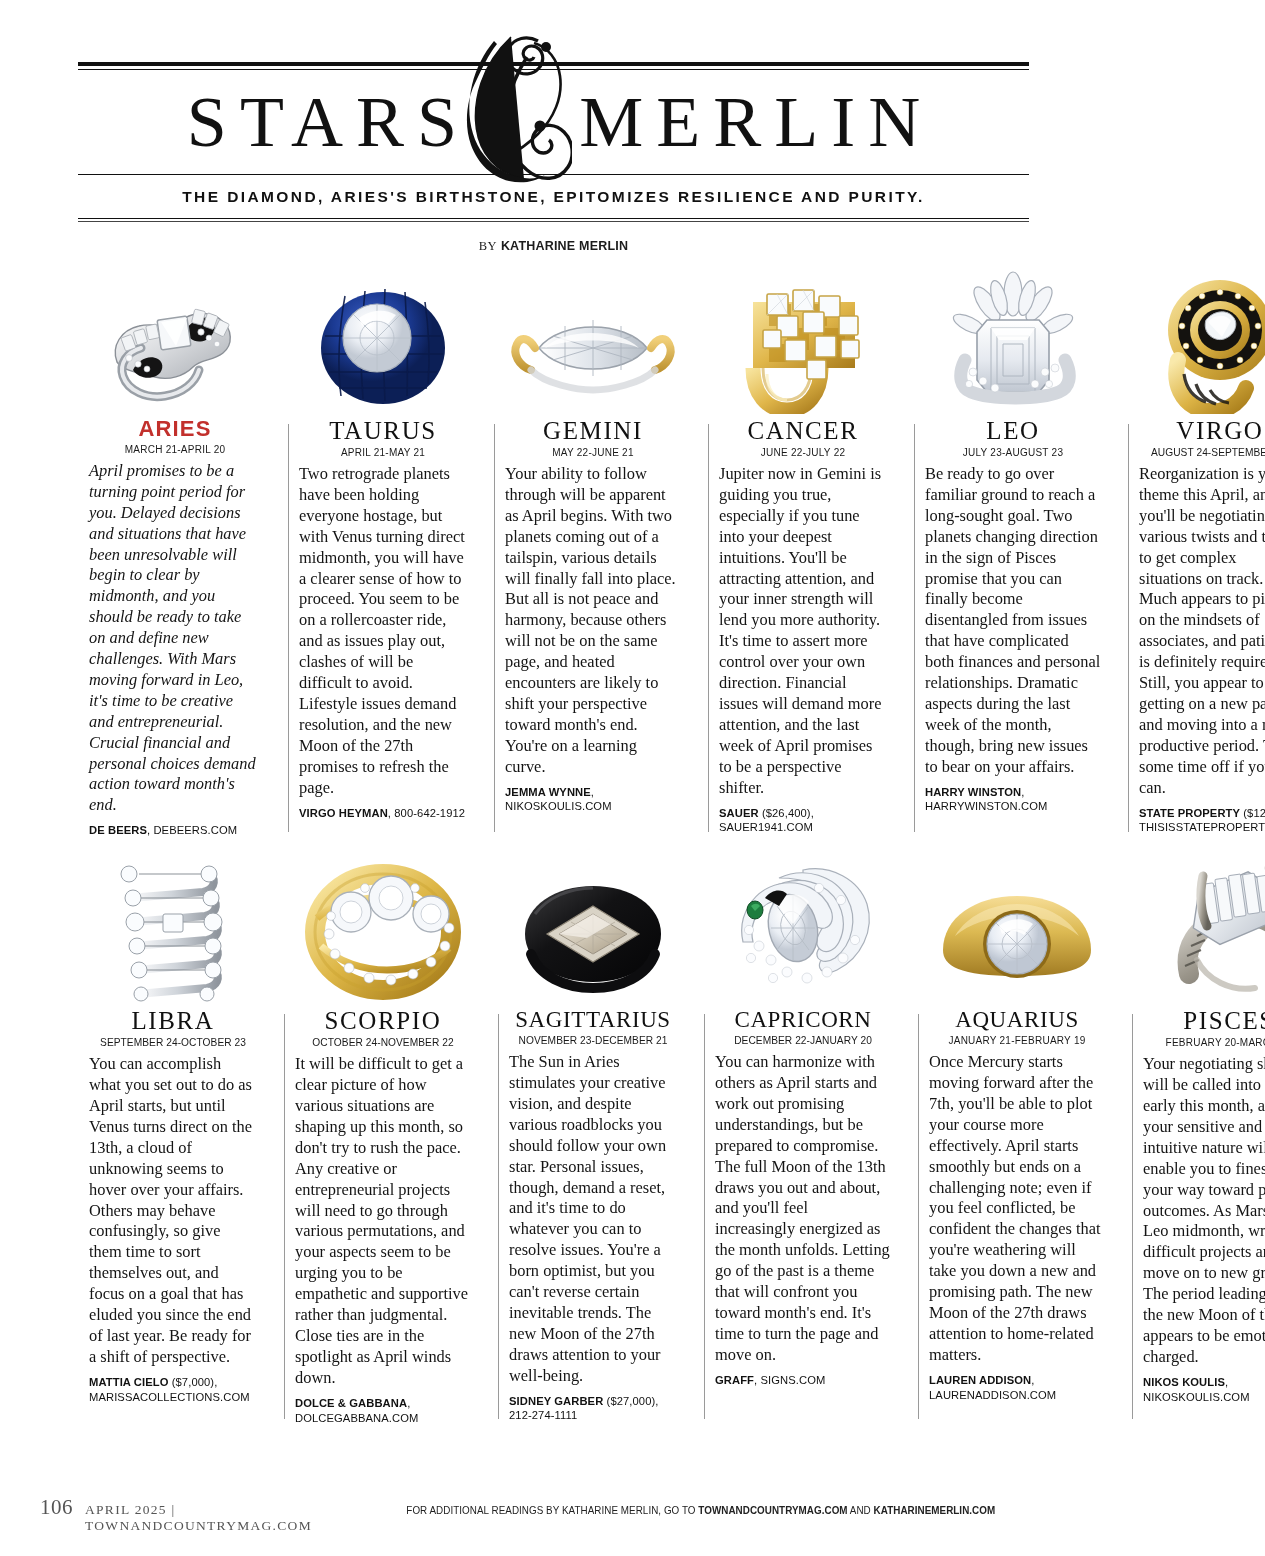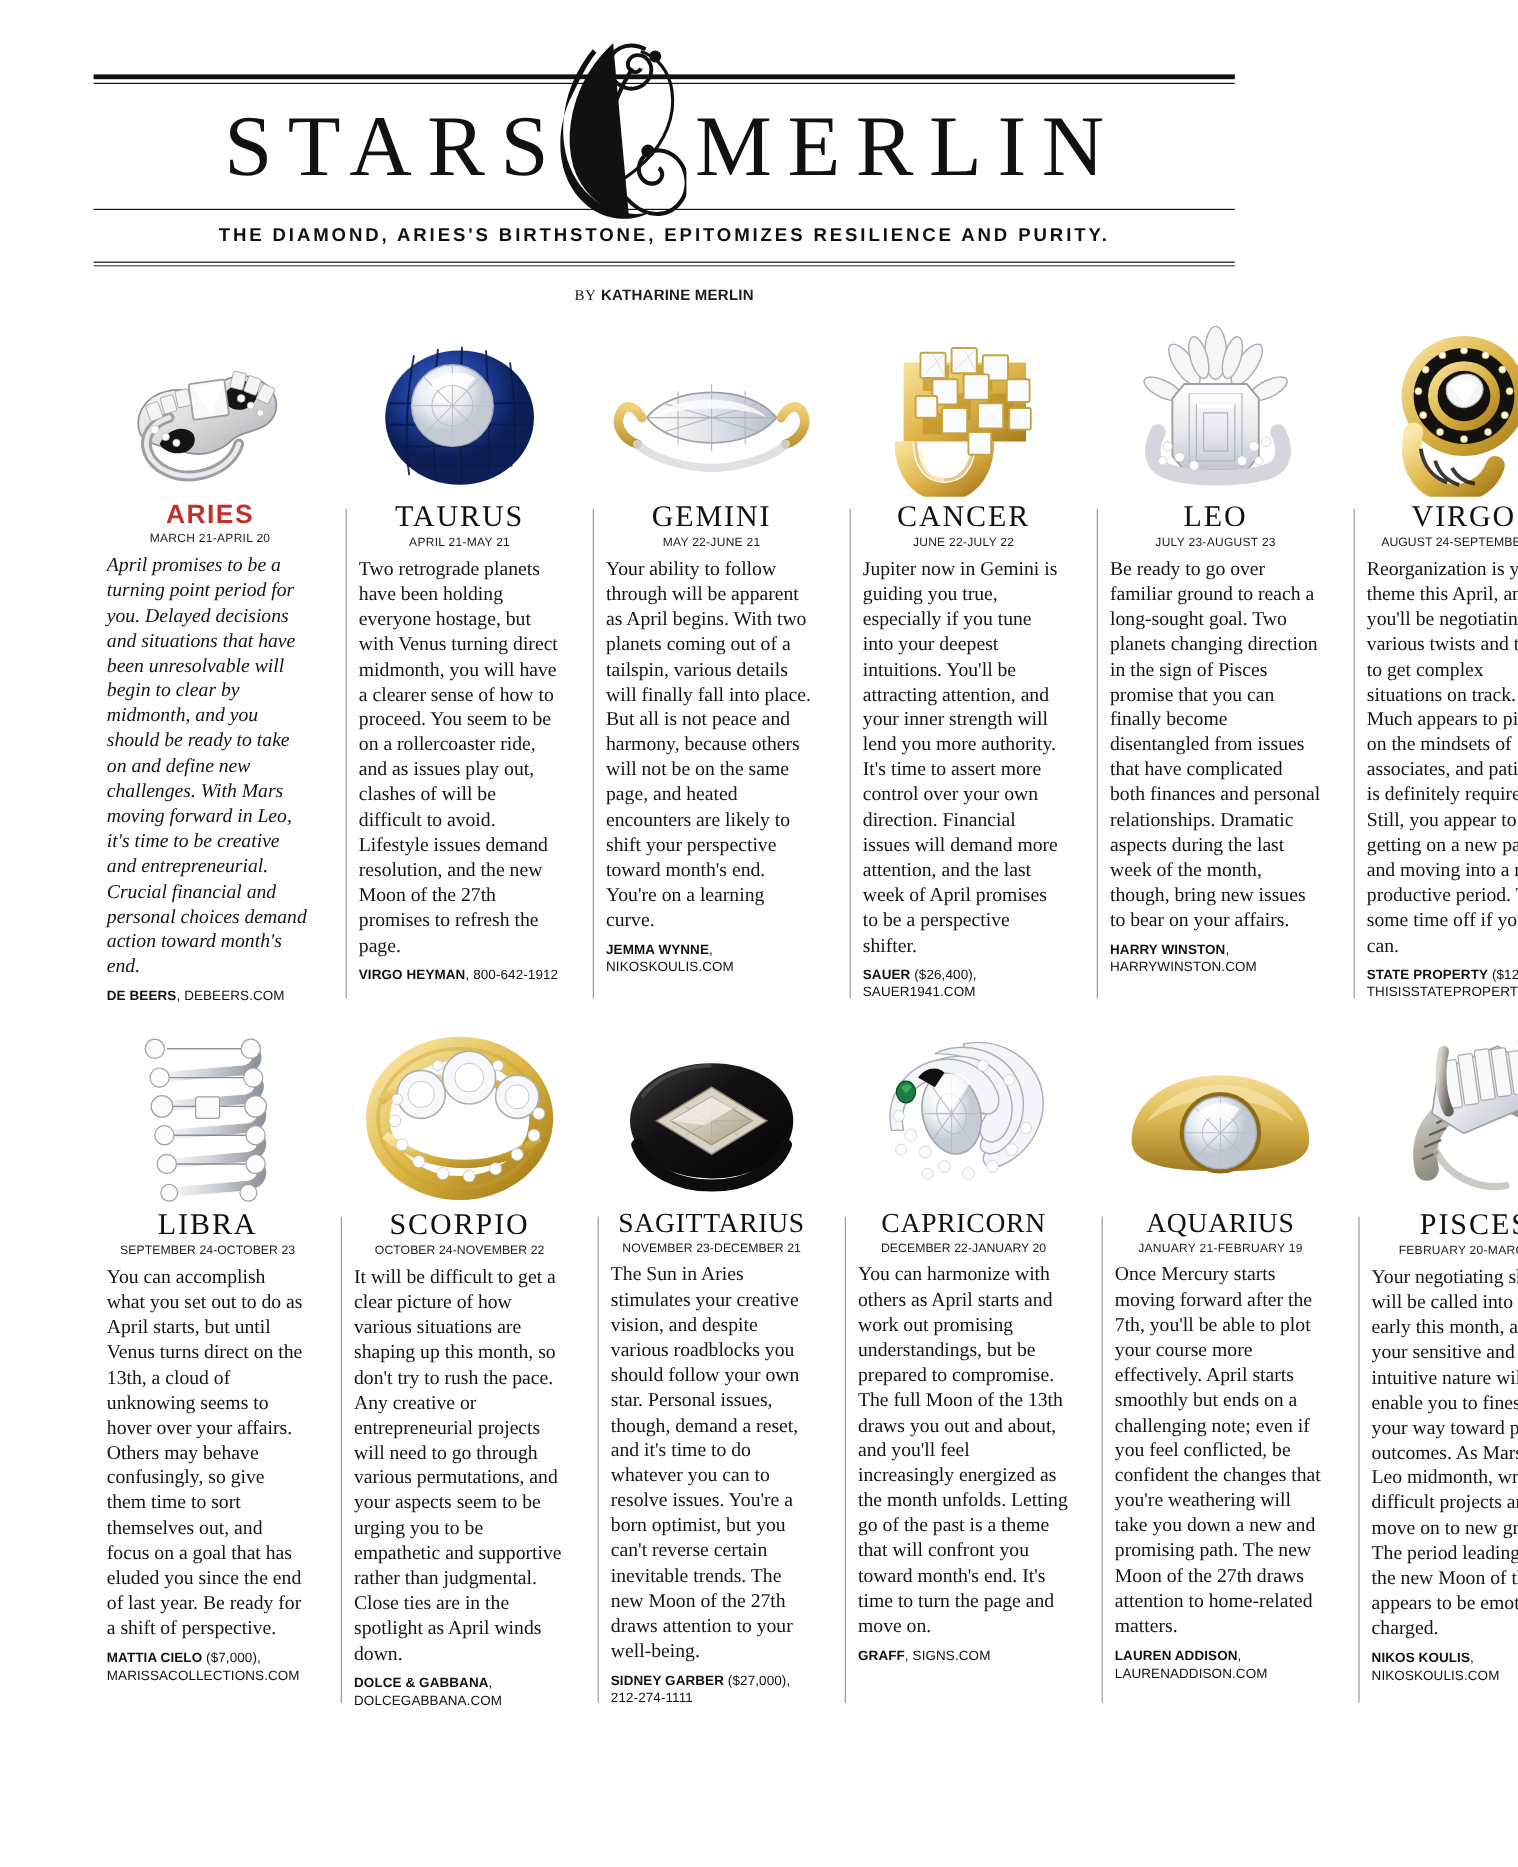--- a/index.html
+++ b/index.html
@@ -718,13 +718,20 @@
     <path d="M54 106c10 20 34 32 58 28" fill="none" stroke="#b8b4aa" stroke-width="6" stroke-linecap="round" opacity=".7"></path>
   </svg>
         </div>
         <div class="sign-name">PISCES</div>
         <div class="sign-dates">FEBRUARY 20-MARCH 20</div>
         <div class="sign-body">Your negotiating skills will be called into play early this month, and your sensitive and intuitive nature will enable you to finesse your way toward positive outcomes. As Mars enters Leo midmonth, wrap up difficult projects and move on to new ground. The period leading up to the new Moon of the 27th appears to be emotionally charged.</div>
         <div class="credit"><span class="brand">NIKOS KOULIS</span><span>,</span> <span>NIKOSKOULIS.COM</span></div>
       </div>
     </div>
 
+  <div class="footer">
+    <span class="folio">106</span>
+    <span class="folio-meta">APRIL 2025 | TOWNANDCOUNTRYMAG.COM</span>
+    <span class="footer-right">
+      <span>FOR ADDITIONAL READINGS BY KATHARINE MERLIN, GO TO </span><b>TOWNANDCOUNTRYMAG.COM</b><span> AND </span><b>KATHARINEMERLIN.COM</b>
+    </span>
+  </div>
 </div>
 
 </body></html>

